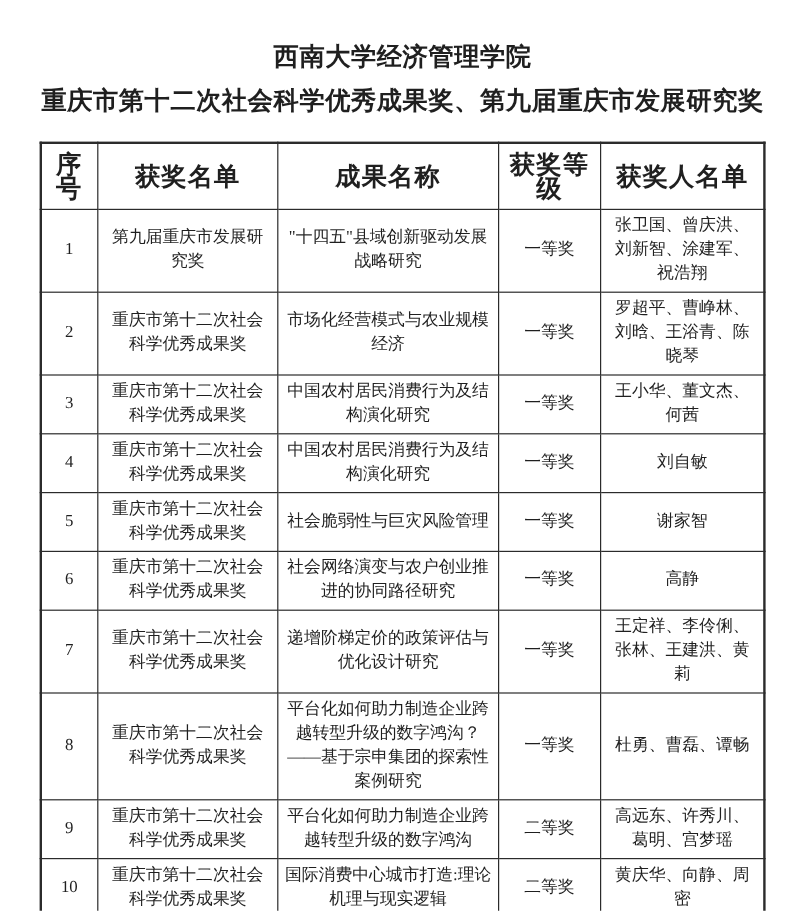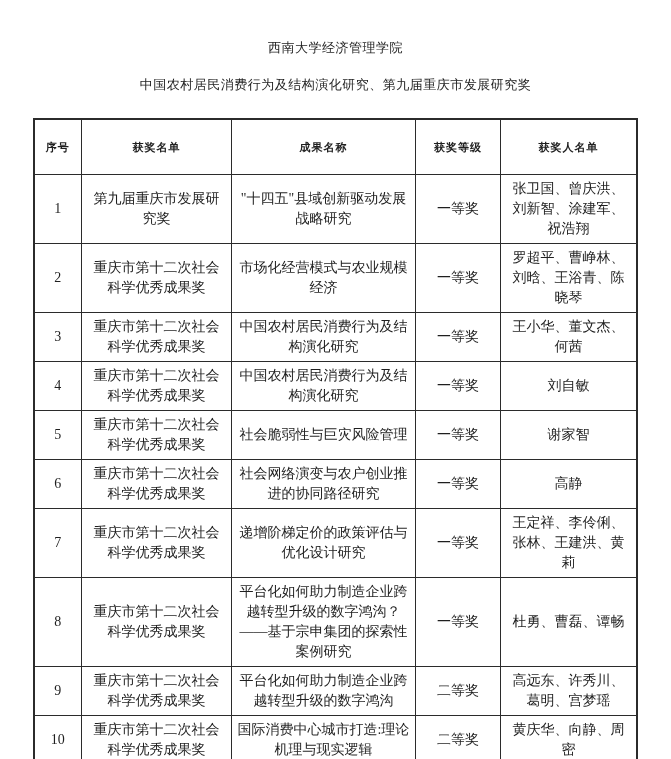--- a/index.html
+++ b/index.html
@@ -12,22 +12,22 @@
     height: 759px;
     font-family: "Liberation Serif", "DejaVu Serif", serif;
     color: #1f1f1f;
     overflow: hidden;
   }
   .titles {
     text-align: center;
     padding-top: 29px;
   }
   .title-line {
-    font-weight: normal;
-    font-size: 13px;
+    font-weight: bold;
+    font-size: 21px;
     line-height: 37px;
     letter-spacing: 0.5px;
     white-space: nowrap;
   }
   table.awards {
     width: 605px;
     margin: 15px auto 0 auto;
     border-collapse: collapse;
     table-layout: fixed;
     border: 2px solid #2b2b2b;
@@ -37,42 +37,42 @@
     border: 1px solid #2b2b2b;
     text-align: center;
     vertical-align: middle;
     padding: 4px 5px;
     font-size: 14px;
     line-height: 20px;
     word-break: break-all;
   }
   table.awards th {
     font-weight: bold;
-    font-size: 11px;
+    font-size: 21px;
     height: 46px;
     letter-spacing: 1px;
   }
   col.c-no        { width: 7.8%;  }
   col.c-award     { width: 25.0%; }
   col.c-result    { width: 30.4%; }
   col.c-level     { width: 14.2%; }
   col.c-winners   { width: 22.6%; }
   td.cell-no {
     font-size: 15px;
   }
   tbody tr {
     height: 40px;
   }
 </style>
 </head>
 <body>
 
 <div class="titles">
   <div class="title-line">西南大学经济管理学院</div>
-  <div class="title-line">中国农村居民消费行为及结构演化研究、第九届重庆市发展研究奖</div>
+  <div class="title-line">重庆市第十二次社会科学优秀成果奖、第九届重庆市发展研究奖</div>
 </div>
 
 <table class="awards">
   <colgroup>
     <col class="c-no">
     <col class="c-award">
     <col class="c-result">
     <col class="c-level">
     <col class="c-winners">
   </colgroup>

